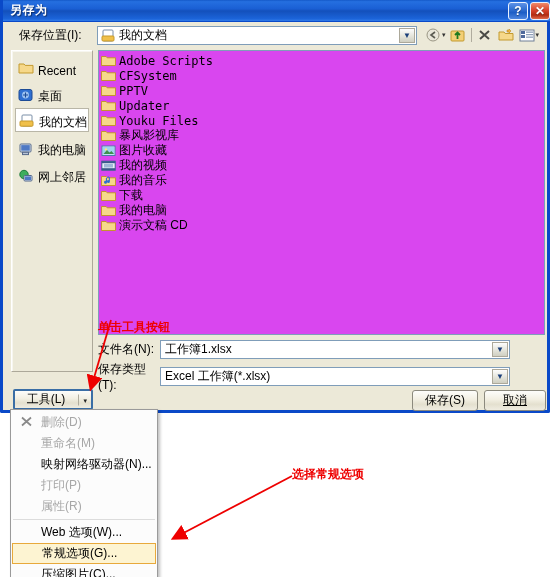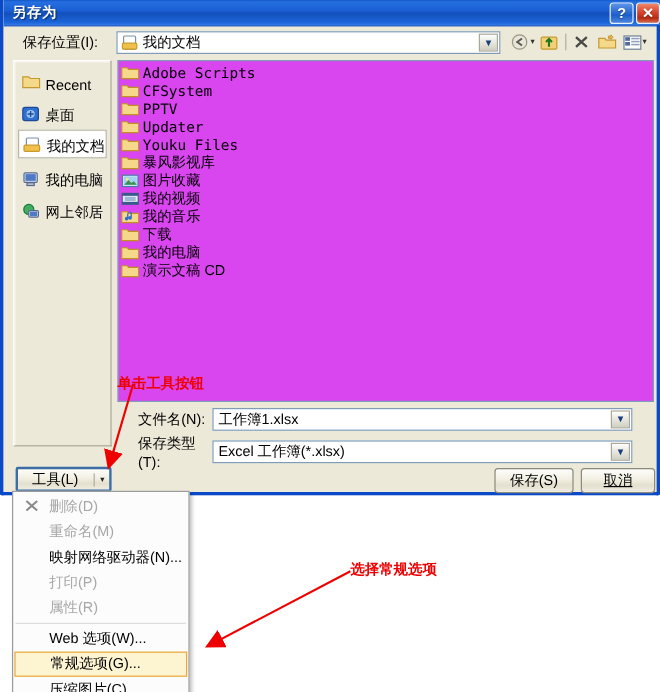--- a/index.html
+++ b/index.html
@@ -93,21 +93,21 @@
     position: absolute; left: 95px; top: 50px; width: 447px; height: 285px;
     background: #d946ef; border: 1px solid #7f9db9;
     overflow: hidden;
   }
   .fl-inner { padding: 2px 0 0 2px; }
   .frow { display: flex; align-items: center; height: 15px; cursor: pointer; }
   .frow .fname { font-size: 12px; color: #000; margin-left: 3px;
     font-family: "Liberation Sans","DejaVu Sans", sans-serif; }
 
   
-  .form-row { position: absolute; left: 95px; display: flex; align-items: center; margin-left: 17px; }
+  .form-row { position: absolute; left: 95px; display: flex; align-items: center; }
   .form-label { font-size: 12px; color: #000; width: 62px; }
   #fname-row { top: 340px; }
   #ftype-row { top: 361px; }
   .form-combo { position: relative; left: 0; width: 350px; height: 19px; }
   .form-combo .val { font-size: 12px; }
 
   
   .btn {
     background: linear-gradient(180deg,#fdfdfb,#f2efe2 45%,#e4e0cf 70%,#efece0);
     border: 1px solid #8c8a7e; border-radius: 3px;
@@ -141,21 +141,21 @@
   .mi.disabled { color: #a7a7a7; cursor: default; }
   .mi.hl {
     background: #fdf4d2; border: 1px solid #e8a93b; height: 21px;
     margin: 0 1px; padding-left: 29px;
   }
   .mi .mi-ico { position: absolute; left: 9px; top: 50%; transform: translateY(-50%); }
   .msep { height: 1px; background: #dcdcdc; margin: 2px 2px; }
 
   
   .anno { position: absolute; color: #ee0000; font-size: 12px; font-weight: bold; white-space: nowrap; }
-  #anno1 { left: 98px; top: 311px; text-align: right; }
+  #anno1 { left: 98px; top: 319px; text-align: right; }
   #anno2 { left: 292px; top: 466px; }
   .arrow-svg { position: absolute; pointer-events: none; }
 </style>
 </head>
 <body>
 
 <div id="root">
 
   <div class="dialog">
 

